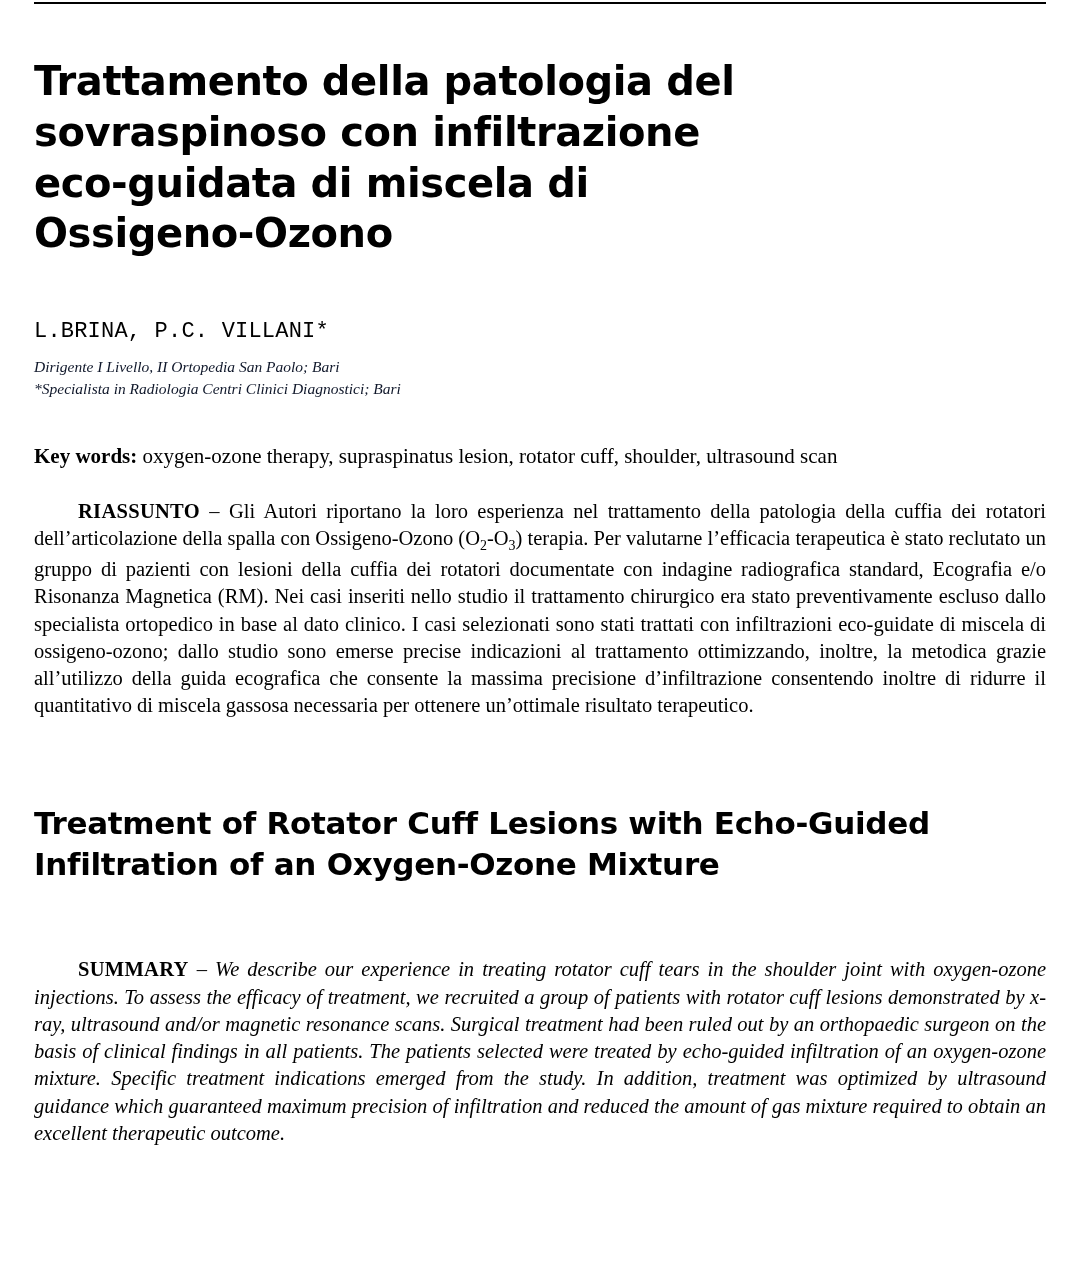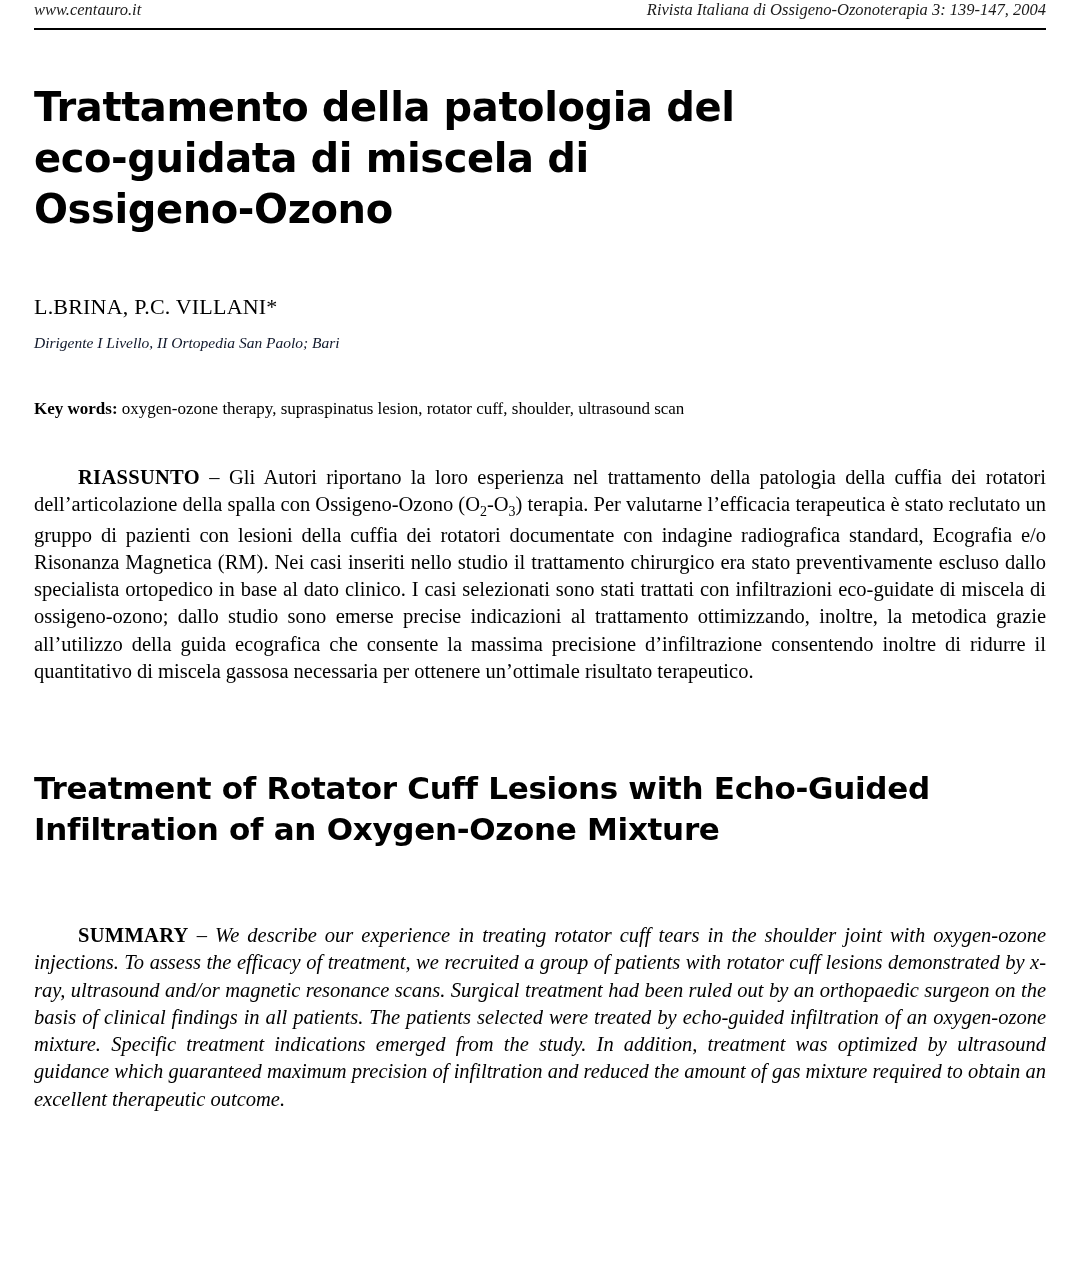--- a/index.html
+++ b/index.html
@@ -55,49 +55,49 @@
     line-height: 1.27;
     letter-spacing: -0.4px;
     margin-top: 52px;
     margin-bottom: 12px;
     color: #000;
   }
   .title .line { display: block; }
 
   
   .authors {
-    font-family: Liberation Serif, serif;
+    font-family: Liberation Mono, monospace;
     font-size: 22px;
     letter-spacing: 0.2px;
     margin-top: 60px;
     color: #000;
   }
   .affil {
     font-family: "Liberation Serif", serif;
     font-style: italic;
     font-size: 15.5px;
     line-height: 1.38;
     margin-top: 12px;
     color: #0f172a;
   }
   .affil .line { display: block; }
 
   
   .keywords {
     margin-top: 44px;
-    font-size: 17px;
+    font-size: 21px;
     line-height: 1.3;
   }
   .keywords .kw-label {
     font-weight: bold;
   }
 
   
   .abstract-it {
-    margin-top: 44px;
+    margin-top: 28px;
     font-size: 20.5px;
     line-height: 1.33;
     text-align: justify;
     text-indent: 44px;
   }
   .abstract-it .lead {
     font-weight: bold;
     letter-spacing: 0.3px;
   }
   sub { font-size: 0.68em; }
@@ -127,36 +127,34 @@
     font-weight: bold;
     font-style: normal;
     letter-spacing: 0.3px;
   }
 </style>
 </head>
 <body>
 
 <div class="page">
 
-  <div class="runhead">
-    <span class="left">www.centauro.it</span>
-    <span class="right">Rivista Italiana di Ossigeno-Ozonoterapia 3: 139-147, 2004</span>
-  </div>
   <div class="runhead-rule"></div>
 
   <h1 class="title">
     <span class="line">Trattamento della patologia del</span>
+    <span class="line">sovraspinoso con infiltrazione</span>
     <span class="line">eco-guidata di miscela di</span>
     <span class="line">Ossigeno-Ozono</span>
   </h1>
 
   <div class="authors">L.BRINA, P.C. VILLANI*</div>
 
   <div class="affil">
     <span class="line">Dirigente I Livello, II Ortopedia San Paolo; Bari</span>
+    <span class="line">*Specialista in Radiologia Centri Clinici Diagnostici; Bari</span>
   </div>
 
   <div class="keywords">
     <span class="kw-label">Key words:</span><span> oxygen-ozone therapy, supraspinatus lesion, rotator cuff, shoulder, ultrasound scan</span>
   </div>
 
   <div class="abstract-it">
     <span class="lead">RIASSUNTO</span><span> – </span><span>Gli Autori riportano la loro esperienza nel trattamento della patologia della cuffia dei rotatori dell’articolazione della spalla con Ossigeno-Ozono (O</span><sub>2</sub><span>-O</span><sub>3</sub><span>) terapia. Per valutarne l’efficacia terapeutica è stato reclutato un gruppo di pazienti con lesioni della cuffia dei rotatori documentate con indagine radiografica standard, Ecografia e/o Risonanza Magnetica (RM). Nei casi inseriti nello studio il trattamento chirurgico era stato preventivamente escluso dallo specialista ortopedico in base al dato clinico. I casi  selezionati sono stati trattati con infiltrazioni eco-guidate di miscela di ossigeno-ozono;  dallo studio sono emerse  precise indicazioni al trattamento ottimizzando, inoltre, la metodica grazie all’utilizzo della guida ecografica che consente la massima precisione d’infiltrazione consentendo inoltre di ridurre il quantitativo di miscela gassosa necessaria per ottenere  un’ottimale risultato terapeutico.</span>
   </div>
 

